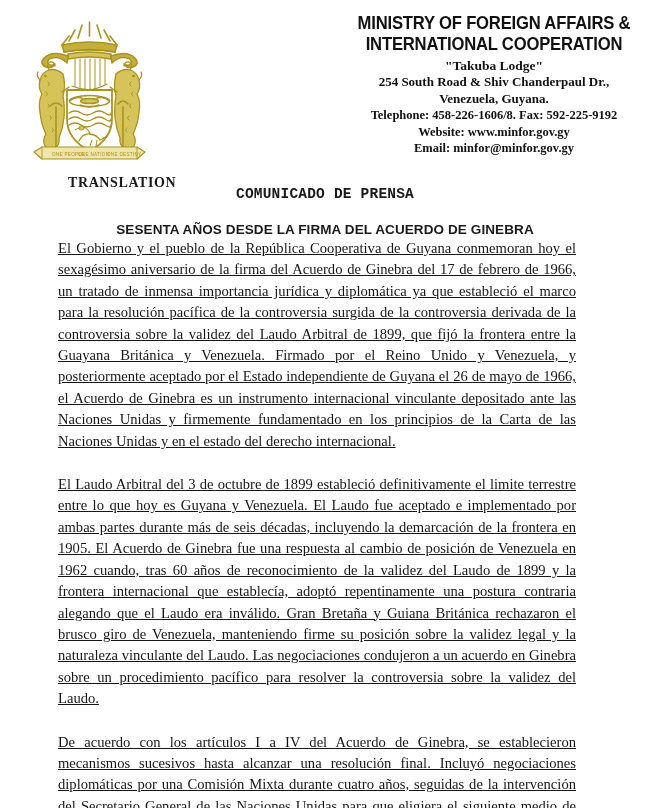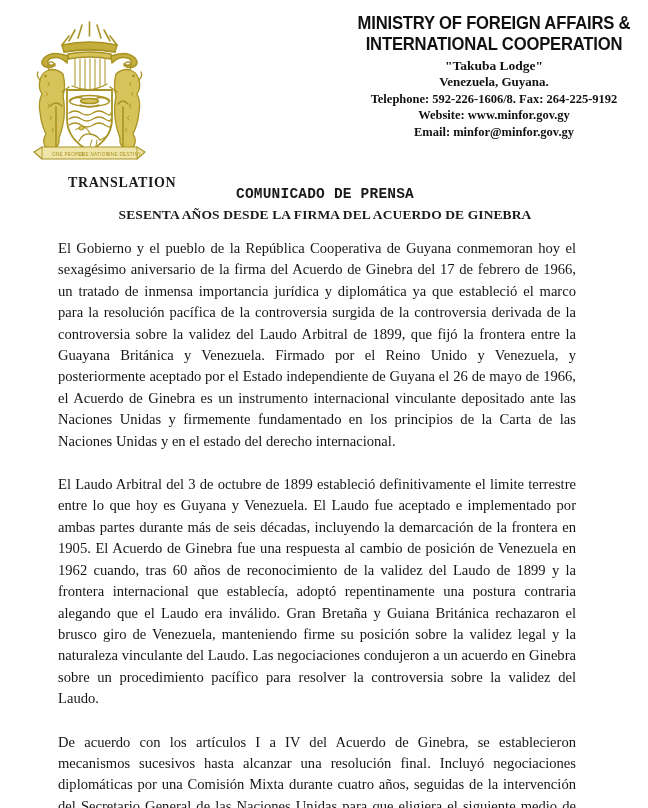--- a/index.html
+++ b/index.html
@@ -96,45 +96,46 @@
     text-align: center;
   }
   .headline-main {
     font-family: Liberation Mono, monospace;
     font-weight: bold;
     font-size: 14.5px;
     line-height: 17px;
     letter-spacing: 0.2px;
   }
   .headline-sub {
-    font-family: Liberation Serif, serif;
+    font-family: Liberation Sans, sans-serif;
     font-weight: bold;
     font-size: 13.5px;
     line-height: 17px;
     letter-spacing: 0.1px;
-    margin-top: 3px;
+    margin-top: 18px;
     text-align: center;
   }
 
   
   .body-copy {
     position: absolute;
     left: 58px;
     top: 238px;
     width: 534px;
   }
   .para {
     text-align: justify;
     text-justify: inter-word;
     font-family: "Liberation Serif", serif;
     font-size: 14.6px;
     line-height: 21.4px;
     color: #161616;
     margin: 0 16px 22px 0;
     hyphens: none;
+    text-decoration: underline;
   }
   .para:last-child { margin-bottom: 0; }
 </style>
 </head>
 <body>
 
 <div class="page">
 
   <div class="letterhead">
 
@@ -239,22 +240,23 @@
         <text x="40" y="142" font-family="Liberation Sans, sans-serif" font-size="4.6" fill="#a99324" letter-spacing="0.3">ONE PEOPLE</text>
         <text x="66" y="142" font-family="Liberation Sans, sans-serif" font-size="4.6" fill="#a99324" letter-spacing="0.3">ONE NATION</text>
         <text x="95" y="142" font-family="Liberation Sans, sans-serif" font-size="4.6" fill="#a99324" letter-spacing="0.3">ONE DESTINY</text>
       </svg>
     </div>
 
     <div class="org-block">
       <div class="org-title">MINISTRY OF FOREIGN AFFAIRS &amp;</div>
       <div class="org-title">INTERNATIONAL COOPERATION</div>
       <div class="org-lodge">"Takuba Lodge"</div>
+      <div class="org-addr">254 South Road &amp; Shiv Chanderpaul Dr.,</div>
       <div class="org-addr">Venezuela, Guyana.</div>
-      <div class="org-contact">Telephone: 592-226-1606/8. Fax: 264-225-9192</div>
+      <div class="org-contact">Telephone: 458-226-1606/8. Fax: 592-225-9192</div>
       <div class="org-contact">Website: www.minfor.gov.gy</div>
       <div class="org-contact">Email: minfor@minfor.gov.gy</div>
     </div>
   </div>
 
   <div class="translation-tag">TRANSLATION</div>
 
   <div class="headline">
     <div class="headline-main">COMUNICADO DE PRENSA</div>
     <div class="headline-sub">SESENTA AÑOS DESDE LA FIRMA DEL ACUERDO DE GINEBRA</div>

